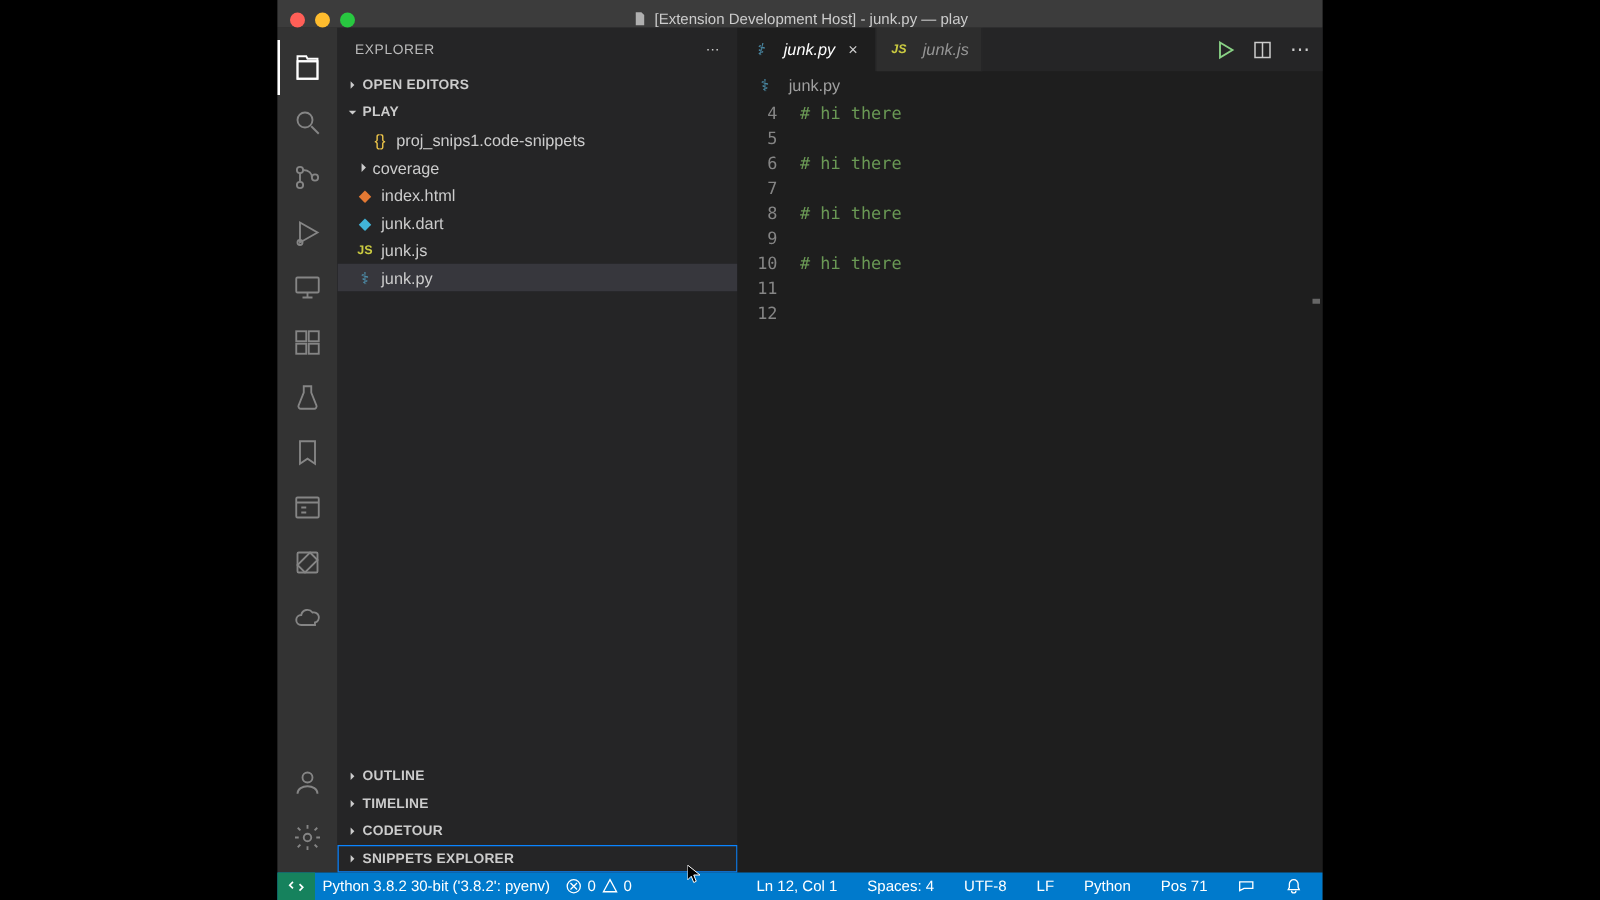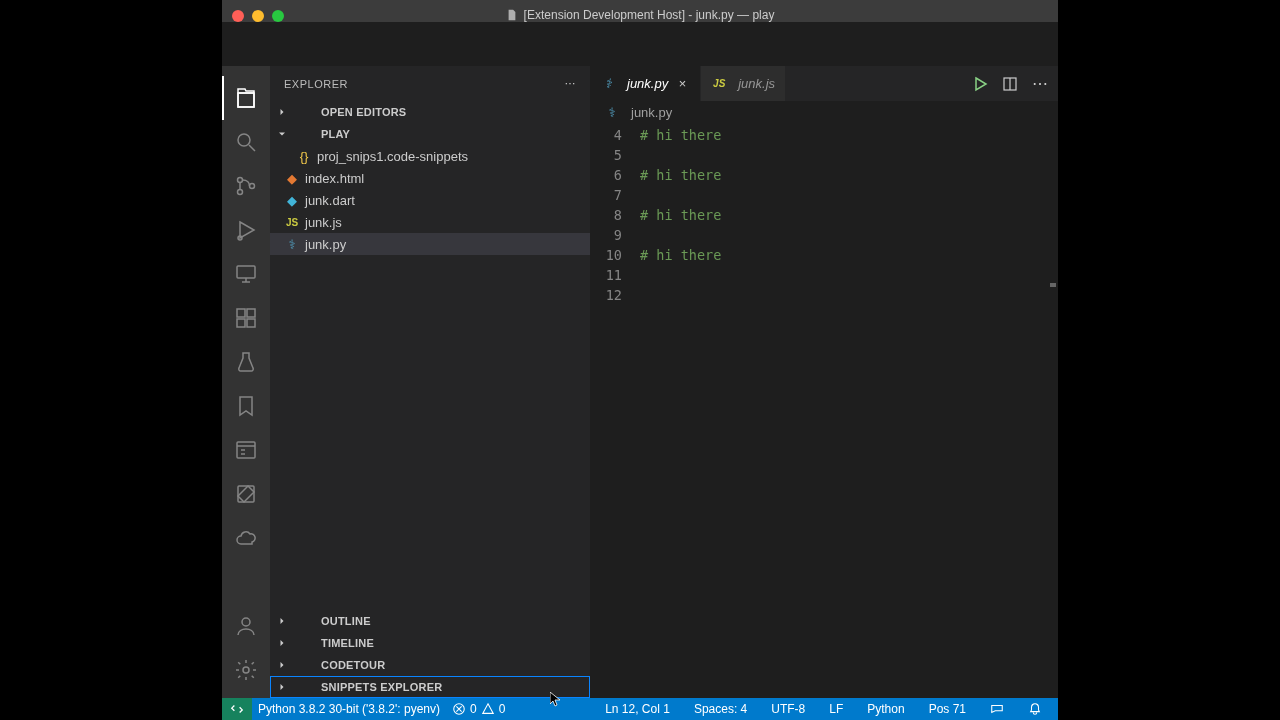--- a/index.html
+++ b/index.html
@@ -45,21 +45,20 @@
   transform: translateX(-50%);
   display: flex;
   align-items: center;
   gap: 6px;
 }
 .title-text svg { width: 12px; height: 12px; }
 
 .main-area {
   flex: 1;
   display: flex;
-  margin-top: 44px;
 }
 .activity-bar {
   width: 48px;
   background: #333333;
   display: flex;
   flex-direction: column;
   align-items: center;
   padding-top: 10px;
 }
 .activity-item {
@@ -109,21 +108,20 @@
 .sidebar-header .more { color: #ccc; cursor: pointer; }
 .panel-section {
   display: flex;
   align-items: center;
   height: 22px;
   padding-left: 6px;
   font-size: 11px;
   font-weight: 700;
   letter-spacing: 0.2px;
   cursor: pointer;
-  gap: 31px;
 }
 .panel-section svg { width: 12px; height: 12px; margin-right: 2px; }
 .panel-section.selected {
   outline: 1px solid #0a84ff;
   outline-offset: -1px;
 }
 .tree {
   flex: 1;
   overflow: auto;
 }
@@ -377,20 +375,28 @@
       <div class="panel-section">
         <svg viewBox="0 0 16 16" fill="#ccc">
             <path d="M4 6l4 4 4-4z"></path>
           </svg>
         <span>PLAY</span>
       </div>
       <div class="tree">
         <div class="tree-row indent-2">
           <span class="tree-icon ic-json">{}</span>
           <span>proj_snips1.code-snippets</span>
+        </div>
+        <div class="tree-row indent-1">
+          <span class="tree-chevron">
+              <svg viewBox="0 0 16 16" fill="#ccc">
+                <path d="M6 4l4 4-4 4z"></path>
+              </svg>
+            </span>
+          <span>coverage</span>
         </div>
         <div class="tree-row indent-1">
           <span class="tree-icon ic-html">◆</span>
           <span>index.html</span>
         </div>
         <div class="tree-row indent-1">
           <span class="tree-icon ic-dart">◆</span>
           <span>junk.dart</span>
         </div>
         <div class="tree-row indent-1">

